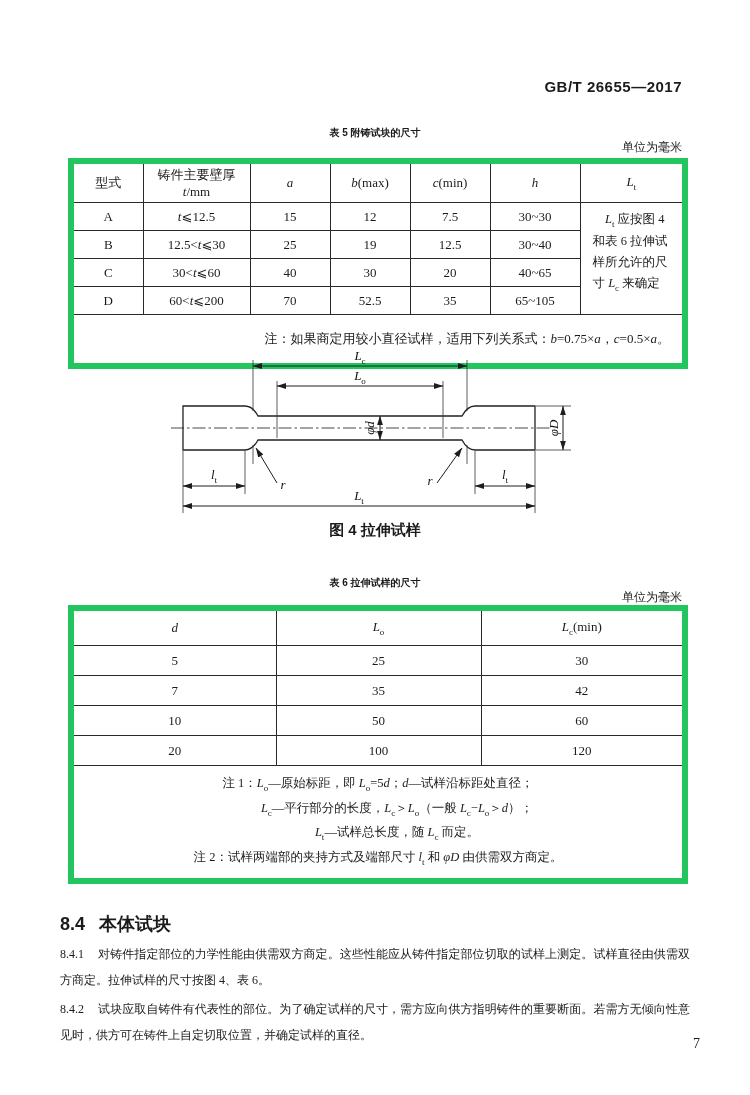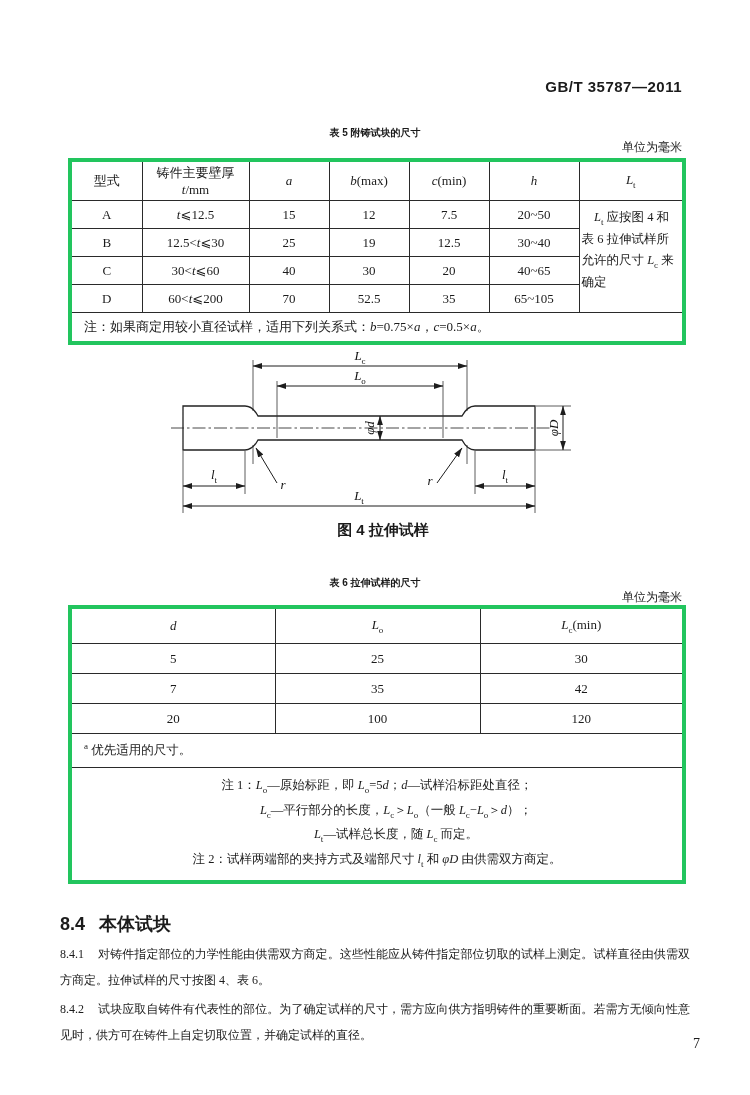--- a/index.html
+++ b/index.html
@@ -15,56 +15,56 @@
   .std-ref{top:78px;right:68px;font-size:15px;letter-spacing:.5px;}
 
   
   .tbl-title-row{left:68px;width:614px;height:20px;}
   .tbl-title{width:100%;text-align:center;font-size:10px;}
   .unit-note{position:absolute;right:0;top:3px;font-size:12px;font-weight:normal;margin-top:10px;}
 
   
   table.std{border-collapse:collapse;width:614px;table-layout:fixed;
     font-size:13px;}
-  table.std{border:4px solid #22c55e;}
+  table.std{border:6px solid #22c55e;}
   table.std th,table.std td{border:1px solid #2a2a2a;text-align:center;
     padding:2px 4px;vertical-align:middle;font-weight:normal;}
   table.std th{height:30px;}
   table.std td{height:23px;}
-  table.std .note-cell{text-align:left;padding:5px 12px;height:auto;}
-  .lt-cell{text-align:left !important;padding:6px 2px !important;
+  table.std .note-cell{text-align:right;padding:15px 12px;height:auto;}
+  .lt-cell{text-align:left !important;padding:6px 12px !important;
     font-size:12.5px;line-height:1.65;vertical-align:top !important;}
   .lt-cell .ind{display:block;text-indent:1em;}
   .notes-cell{text-align:left;padding:7px 12px !important;height:auto !important;}
   .note-line{line-height:20px;font-size:12.5px;}
   .note-line.indent{padding-left:38px;}
   .footnote-cell{text-align:left !important;padding:5px 12px !important;font-size:12.5px;}
 
   
   .fig-wrap{left:68px;top:348px;width:614px;height:178px;}
   .fig-wrap svg{position:absolute;left:0;top:0;}
   .fig-label{position:absolute;font-size:13px;font-style:normal;
     transform:translate(-50%,-50%);white-space:nowrap;color:#111;}
   .fig-label i{font-family:"Liberation Serif",serif;}
   .fig-label.rot{transform:translate(-50%,-50%) rotate(-90deg);}
-  .fig-caption{left:76px;top:521px;width:614px;text-align:center;font-size:15px;}
+  .fig-caption{left:68px;top:521px;width:614px;text-align:center;font-size:15px;}
 
   
   .sec{left:60px;width:630px;font-size:12px;line-height:26px;text-align:justify;}
   .sec-heading{left:60px;font-size:18px;}
   .clause-num{margin-right:14px;}
   .pagenum{right:50px;top:1036px;font-size:14px;}
 
   sub{font-size:9px;}
   sup{font-size:9px;}
 </style>
 </head>
 <body>
 
-<div class="abs std-ref heading-font">GB/T 35787—2011</div>
+<div class="abs std-ref heading-font">GB/T 26655—2017</div>
 
 <div class="abs tbl-title-row" style="top:126px;">
   <div class="tbl-title heading-font">表 5  附铸试块的尺寸</div>
   <div class="unit-note">单位为毫米</div>
 </div>
 
 <table class="std abs" style="left:68px;top:158px;">
   <colgroup>
       <col style="width:72px">
       <col style="width:107px">
@@ -83,21 +83,21 @@
     <th><i>c</i>(min)</th>
     <th><i>h</i></th>
     <th><i>L</i><sub>t</sub></th>
   </tr>
   <tr>
     <td>A</td>
     <td><i>t</i>⩽12.5</td>
     <td>15</td>
     <td>12</td>
     <td>7.5</td>
-    <td>20~50</td>
+    <td>30~30</td>
     <td class="lt-cell" rowspan="4">
           <span class="ind"><i>L</i><sub>t</sub> 应按图 4 和表 6 拉伸试样所允许的尺寸 <i>L</i><sub>c</sub> 来确定</span>
         </td>
   </tr>
   <tr>
     <td>B</td>
     <td>12.5&lt;<i>t</i>⩽30</td>
     <td>25</td>
     <td>19</td>
     <td>12.5</td>
@@ -197,26 +197,28 @@
     <td style="height:25px">5</td>
     <td>25</td>
     <td>30</td>
   </tr>
   <tr>
     <td style="height:25px">7</td>
     <td>35</td>
     <td>42</td>
   </tr>
   <tr>
+    <td style="height:25px">10</td>
+    <td>50</td>
+    <td>60</td>
+  </tr>
+  <tr>
     <td style="height:25px">20</td>
     <td>100</td>
     <td>120</td>
-  </tr>
-  <tr>
-    <td class="footnote-cell" colspan="3"><sup>a</sup> 优先适用的尺寸。</td>
   </tr>
   <tr>
     <td class="notes-cell" colspan="3">
       <div class="note-line">注 1：<i>L</i><sub>o</sub>—原始标距，即 <i>L</i><sub>o</sub>=5<i>d</i>；<i>d</i>—试样沿标距处直径；</div>
       <div class="note-line indent"><i>L</i><sub>c</sub>—平行部分的长度，<i>L</i><sub>c</sub>＞<i>L</i><sub>o</sub>（一般 <i>L</i><sub>c</sub>−<i>L</i><sub>o</sub>＞<i>d</i>）；</div>
       <div class="note-line indent"><i>L</i><sub>t</sub>—试样总长度，随 <i>L</i><sub>c</sub> 而定。</div>
       <div class="note-line">注 2：试样两端部的夹持方式及端部尺寸 <i>l</i><sub>t</sub> 和 <i>φD</i> 由供需双方商定。</div>
     </td>
   </tr>
 </tbody>

